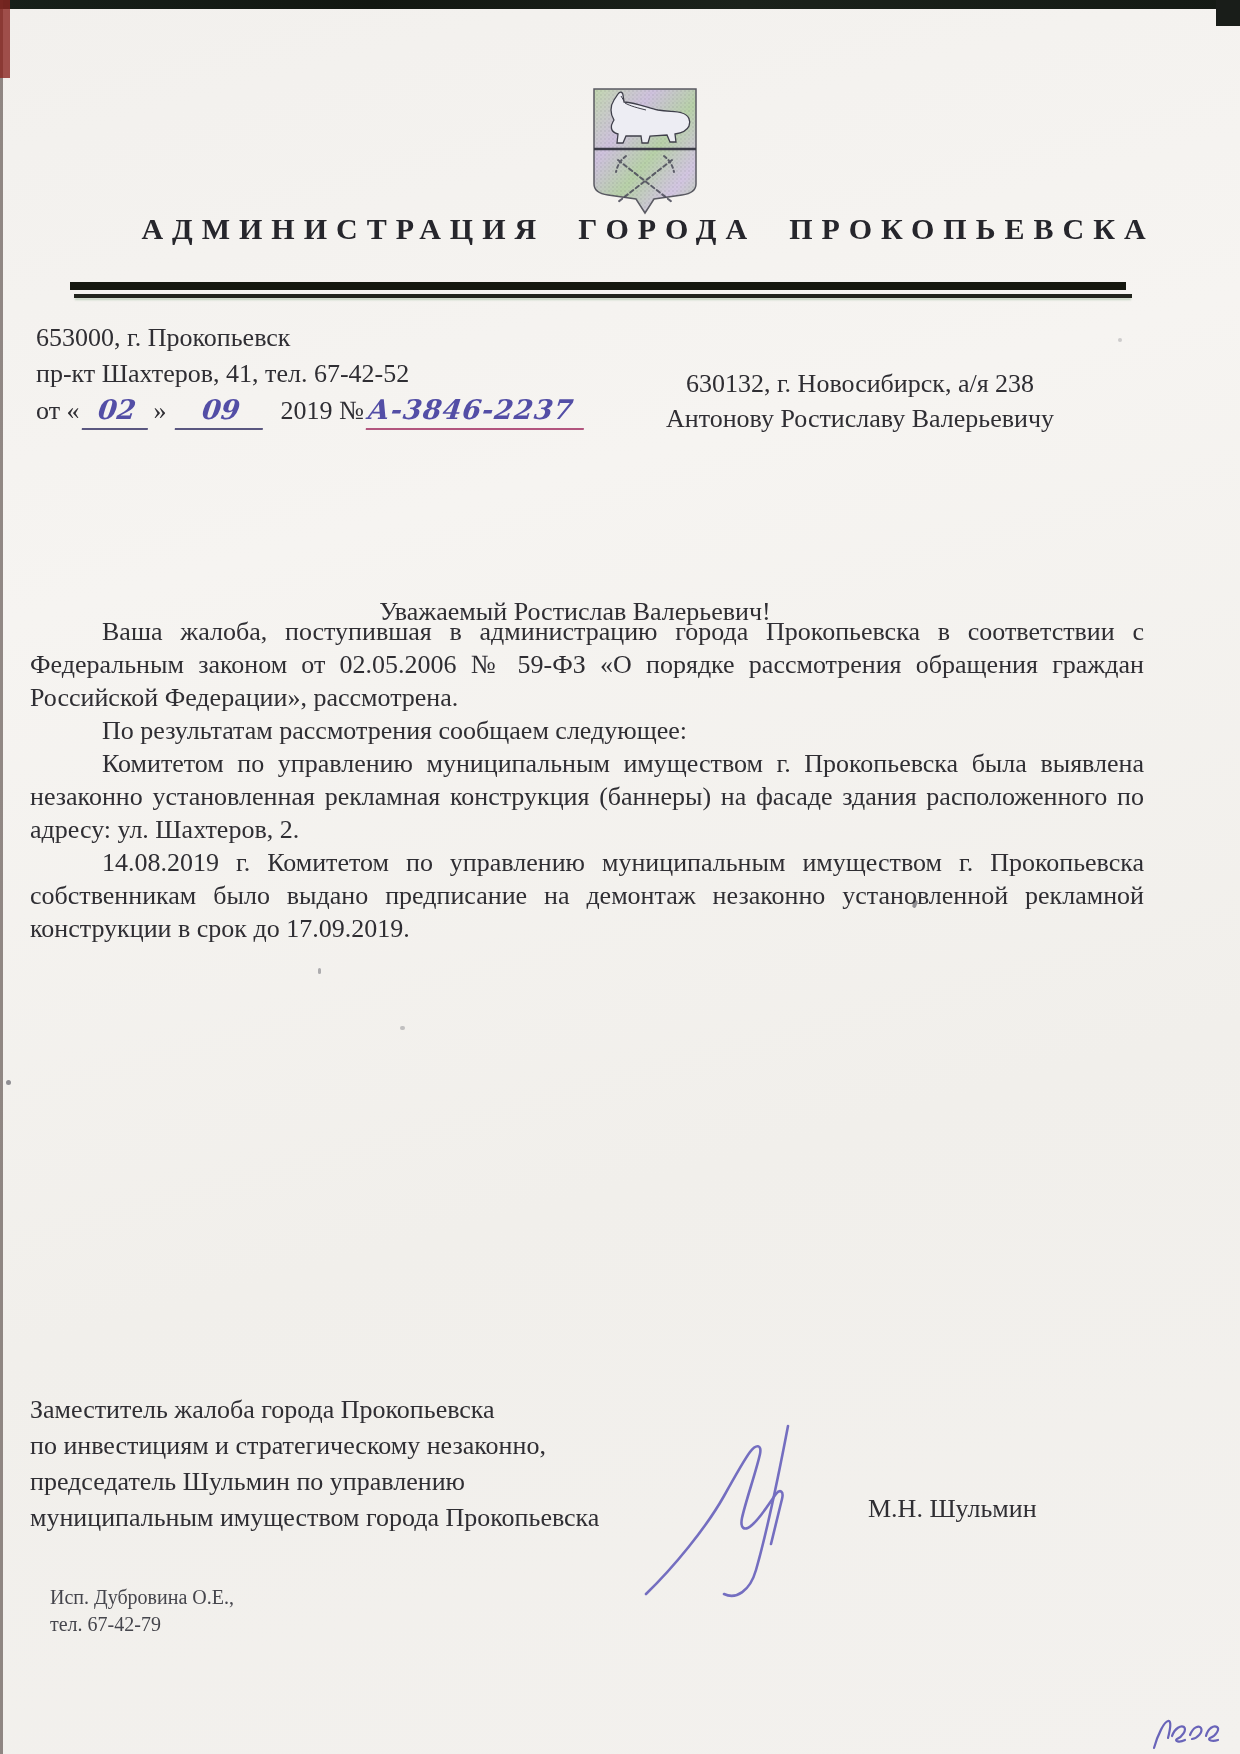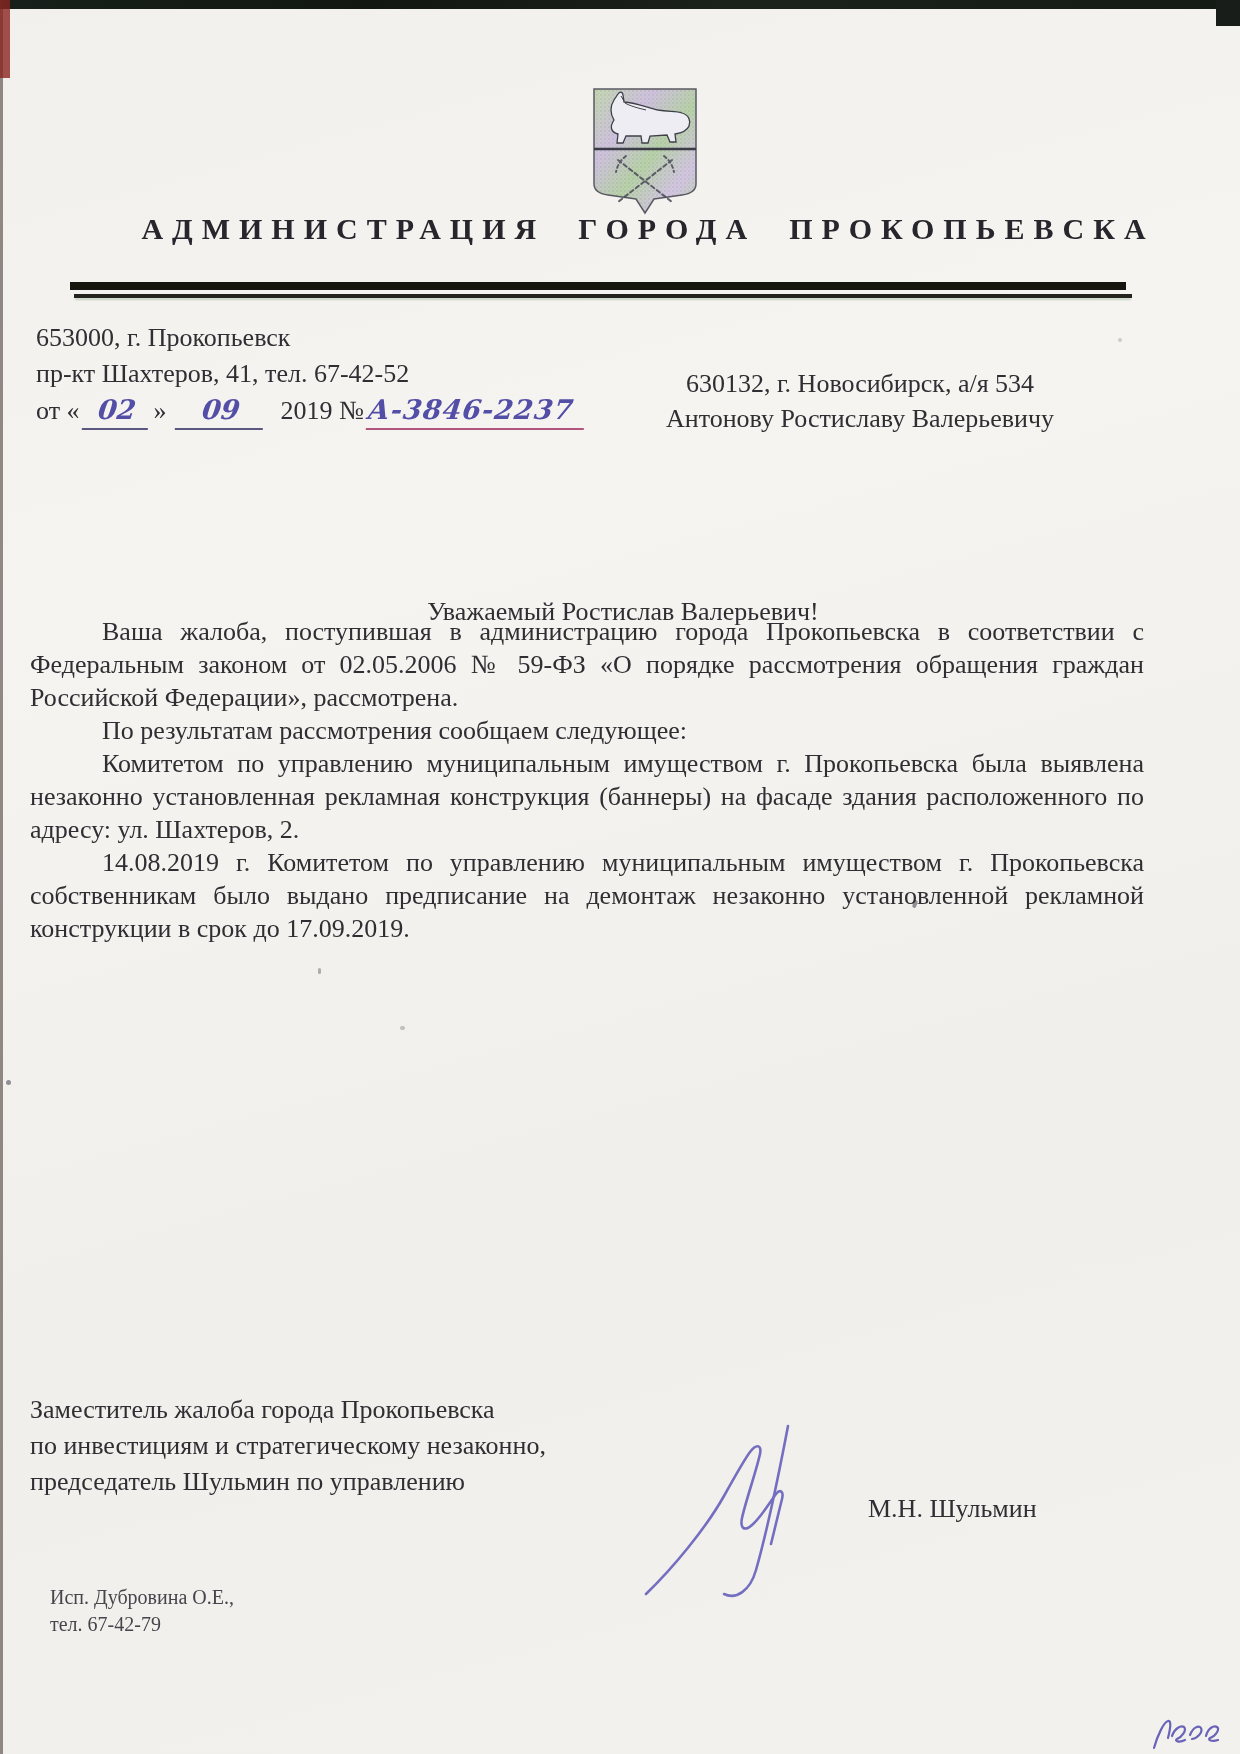--- a/index.html
+++ b/index.html
@@ -36,21 +36,21 @@
   .recipient { position:absolute; left:630px; top:366px; width:460px; text-align:center;
     font-size:26px; line-height:35px; }
 
   .ink { font-family:"DejaVu Serif", serif; font-style:italic; font-weight:bold;
     color:#534ea6; display:inline-block; transform:skewX(-7deg); font-size:27px; }
   .u-day   { min-width:66px;  text-align:center; border-bottom:2px solid #5a5780; margin:0 4px; }
   .u-month { min-width:88px;  text-align:center; border-bottom:2px solid #5a5780; margin:0 16px 0 10px; }
   .u-num   { min-width:218px; text-align:left; border-bottom:2px solid #b2557e; margin-left:4px; letter-spacing:1px; }
 
   
-  .salutation { position:absolute; left:0; top:597px; width:1150px; text-align:center; font-size:26px;margin-left:48px; }
+  .salutation { position:absolute; left:0; top:597px; width:1150px; text-align:center; font-size:26px; }
   .body-text { position:absolute; left:30px; top:615px; width:1114px;
     font-size:26px; line-height:33px; text-align:justify; }
   .body-text p { margin:0; text-indent:72px; }
 
   
   .sig-block { position:absolute; left:30px; top:1392px; font-size:26px; line-height:36px; }
   .sig-scribble { position:absolute; left:628px; top:1408px; width:250px; height:200px; }
   .sig-name { position:absolute; left:868px; top:1494px; font-size:26px; }
 
   
@@ -110,37 +110,38 @@
 
   <div class="sender">
     <div>653000, г. Прокопьевск</div>
     <div>пр-кт Шахтеров, 41, тел. 67-42-52</div>
     <div>
       <span>от «</span><span class="ink u-day">02</span><span>»</span><span class="ink u-month">09</span><span>2019 №</span><span class="ink u-num">А-3846-2237</span>
     </div>
   </div>
 
   <div class="recipient">
-    <div>630132, г. Новосибирск, а/я 534</div>
+    <div>630132, г. Новосибирск, а/я 238</div>
     <div>Антонову Ростиславу Валерьевичу</div>
   </div>
 
   <div class="salutation">Уважаемый Ростислав Валерьевич!</div>
 
   <div class="body-text">
     <p>Ваша жалоба, поступившая в администрацию города Прокопьевска в соответствии с Федеральным законом от 02.05.2006 № 59-ФЗ «О порядке рассмотрения обращения граждан Российской Федерации», рассмотрена.</p>
     <p>По результатам рассмотрения сообщаем следующее:</p>
     <p>Комитетом по управлению муниципальным имуществом г. Прокопьевска была выявлена незаконно установленная рекламная конструкция (баннеры) на фасаде здания расположенного по адресу: ул. Шахтеров, 2.</p>
     <p>14.08.2019 г. Комитетом по управлению муниципальным имуществом г. Прокопьевска собственникам было выдано предписание на демонтаж незаконно установленной рекламной конструкции в срок до 17.09.2019.</p>
   </div>
 
   <div class="sig-block">
     <div>Заместитель жалоба города Прокопьевска</div>
     <div>по инвестициям и стратегическому незаконно,</div>
     <div>председатель Шульмин по управлению</div>
+    <div>муниципальным имуществом города Прокопьевска</div>
   </div>
 
   <div class="sig-scribble">
     <svg width="250" height="200" viewBox="0 0 250 200" xmlns="http://www.w3.org/2000/svg">
       <g fill="none" stroke="#6a64bd" stroke-width="2.6" stroke-linecap="round" opacity="0.92">
         <path d="M18,186 C45,160 78,120 96,88 C106,70 116,52 122,44 C128,36 134,36 132,46 C128,64 118,92 114,110 C112,120 116,124 124,117 C134,108 142,94 148,86 C152,81 156,83 154,91 C150,107 146,124 143,136"></path>
         <path d="M160,18 C152,60 140,120 128,162 C122,183 108,192 96,186"></path>
       </g>
     </svg>
   </div>

